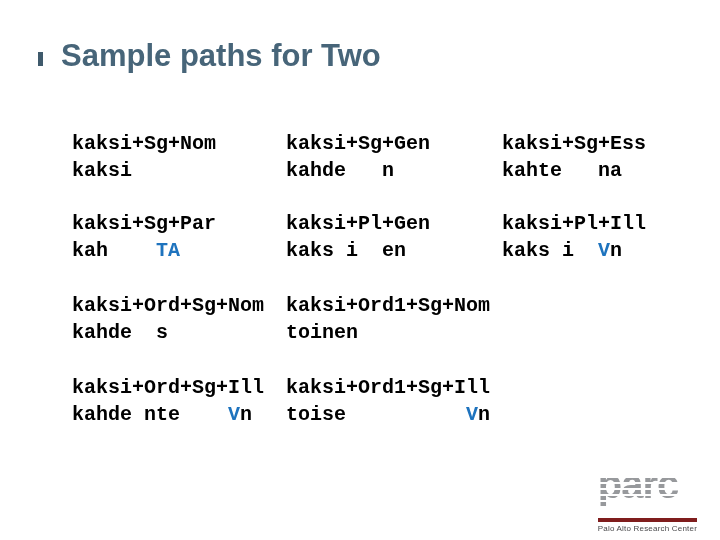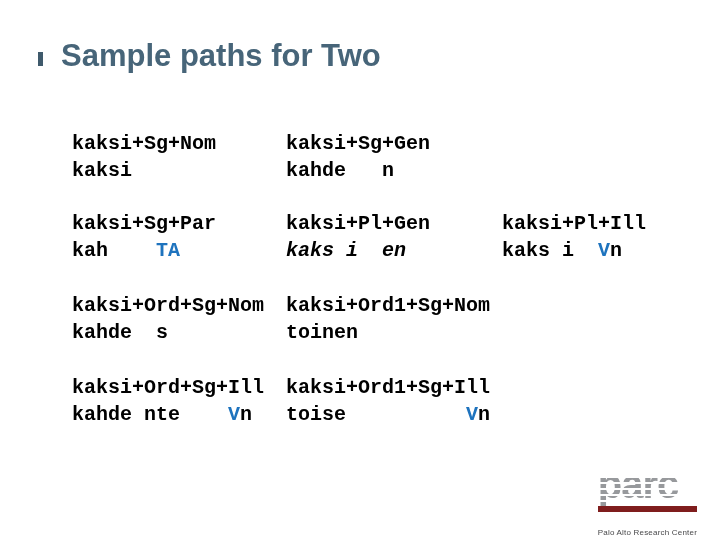--- a/index.html
+++ b/index.html
@@ -36,41 +36,42 @@
     letter-spacing:-1px;
   }
   .parc-wordmark .stripes{
     content:"";position:absolute;left:0;top:0;right:0;bottom:0;
     background:repeating-linear-gradient(to bottom,
       rgba(255,255,255,0) 0px, rgba(255,255,255,0) 4px,
       #ffffff 4px, #ffffff 6px);
     pointer-events:none;
   }
   .parc-caption{
-    margin-top:4px;
+    margin-top:16px;
     font-size:8px;letter-spacing:0.2px;line-height:9px;
     font-family:"Liberation Sans",sans-serif;
-    border-top:6px solid #7f1d1d;
-    padding-top:16px;
+    border-top:4px solid #7f1d1d;
+    padding-top:2px;
   }
 </style>
 </head>
 <body>
 
 <div class="slide">
 
   <div class="title-tick" style="background: rgb(63, 90, 108);"></div>
 
   <h1 class="slide-title" style="margin: 0px; color: rgb(71, 101, 121);">Sample paths for Two</h1>
 
   <div class="analysis-grid">
       <div class="block" style="left: 72px; top: 130px;"><div class="lex" style="color: rgb(0, 0, 0);">kaksi+Sg+Nom</div><div class="surf"><span style="color: rgb(0, 0, 0);">kaksi</span></div></div>
       <div class="block" style="left: 286px; top: 130px;"><div class="lex" style="color: rgb(0, 0, 0);">kaksi+Sg+Gen</div><div class="surf"><span style="color: rgb(0, 0, 0);">kahde   n</span></div></div>
+      <div class="block" style="left: 502px; top: 130px;"><div class="lex" style="color: rgb(0, 0, 0);">kaksi+Sg+Ess</div><div class="surf"><span style="color: rgb(0, 0, 0);">kahte   na</span></div></div>
       <div class="block" style="left: 72px; top: 210px;"><div class="lex" style="color: rgb(0, 0, 0);">kaksi+Sg+Par</div><div class="surf"><span style="color: rgb(0, 0, 0);">kah    </span><span style="color: rgb(30, 115, 190);">TA</span></div></div>
-      <div class="block" style="left: 286px; top: 210px;"><div class="lex" style="color: rgb(0, 0, 0);">kaksi+Pl+Gen</div><div class="surf"><span style="color: rgb(0, 0, 0); font-style: italic;">kaks i  en</span></div></div>
+      <div class="block" style="left: 286px; top: 210px;"><div class="lex" style="color: rgb(0, 0, 0);">kaksi+Pl+Gen</div><div class="surf"><span style="color: rgb(0, 0, 0);">kaks i  en</span></div></div>
       <div class="block" style="left: 502px; top: 210px;"><div class="lex" style="color: rgb(0, 0, 0);">kaksi+Pl+Ill</div><div class="surf"><span style="color: rgb(0, 0, 0);">kaks i  </span><span style="color: rgb(30, 115, 190);">V</span><span style="color: rgb(0, 0, 0);">n</span></div></div>
       <div class="block" style="left: 72px; top: 292px;"><div class="lex" style="color: rgb(0, 0, 0);">kaksi+Ord+Sg+Nom</div><div class="surf"><span style="color: rgb(0, 0, 0);">kahde  s</span></div></div>
       <div class="block" style="left: 286px; top: 292px;"><div class="lex" style="color: rgb(0, 0, 0);">kaksi+Ord1+Sg+Nom</div><div class="surf"><span style="color: rgb(0, 0, 0); margin-top: 16px;">toinen</span></div></div>
       <div class="block" style="left: 72px; top: 374px;"><div class="lex" style="color: rgb(0, 0, 0);">kaksi+Ord+Sg+Ill</div><div class="surf"><span style="color: rgb(0, 0, 0);">kahde nte    </span><span style="color: rgb(30, 115, 190);">V</span><span style="color: rgb(0, 0, 0);">n</span></div></div>
       <div class="block" style="left: 286px; top: 374px;"><div class="lex" style="color: rgb(0, 0, 0);">kaksi+Ord1+Sg+Ill</div><div class="surf"><span style="color: rgb(0, 0, 0);">toise          </span><span style="color: rgb(30, 115, 190);">V</span><span style="color: rgb(0, 0, 0);">n</span></div></div>
     </div>
 
   <div class="parc-logo">
     <div class="parc-wordmark" style="color: rgb(151, 153, 156);">
       <span>parc</span>

